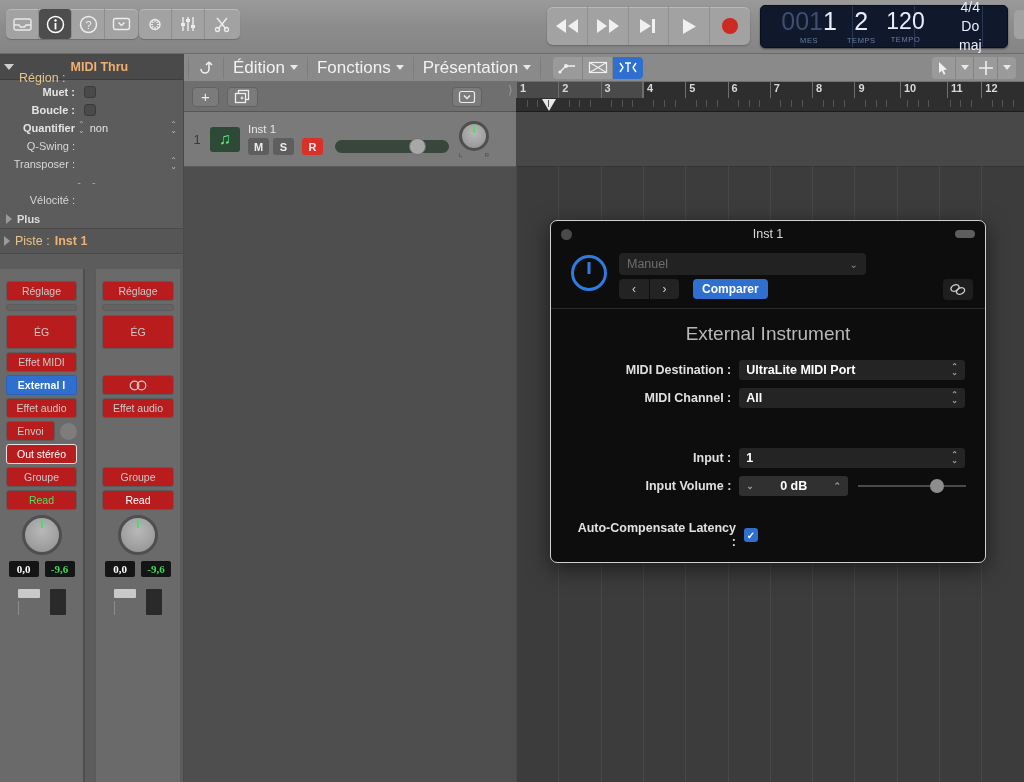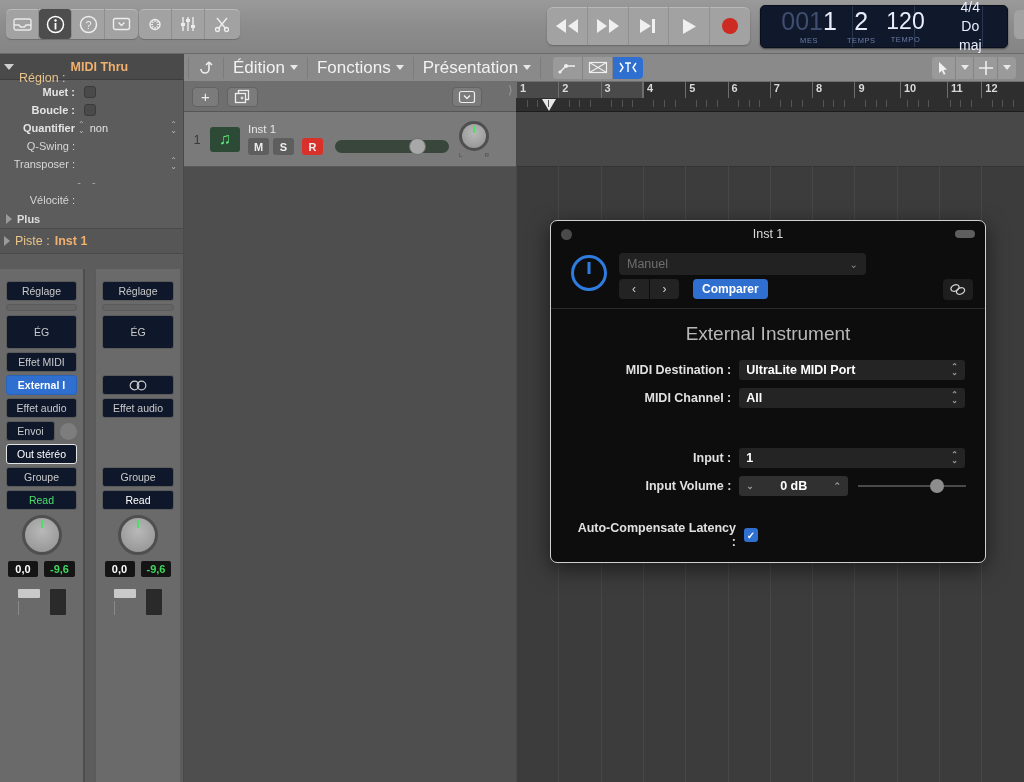--- a/index.html
+++ b/index.html
@@ -122,21 +122,21 @@
 
   
   #strips { position: absolute; left: 0; top: 215px; width: 184px; height: 513px; display: flex; }
   .strip {
     width: 85px; background: #6a6a6a; position: relative;
   }
   .strip.s1 { border-right: 2px solid #4e4e4e; }
   .strip.s2 { border-left: 1px solid #5a5a5a; margin-left: 10px; }
   .slot {
     height: 20px; margin: 0 6px 3px 6px; border-radius: 3px;
-    background: #0f172a; border: 1px solid #5b5b5b;
+    background: #b91c1c; border: 1px solid #5b5b5b;
     display: flex; align-items: center; justify-content: center;
     color: #cacaca; font-size: 10.5px;
   }
   .slot.thin { height: 7px; background: #646464; margin-bottom: 4px; }
   .slot.big { height: 34px; }
   .slot.blue { background: #2f6fd0; border-color: #2a62b8; color: #ffffff; font-weight: bold; }
   .slot.outline-w { border: 1px solid #e4e4e4; color: #ffffff; }
   .slot.green { color: #49e06a; }
   .slot.greenw { color: #ffffff; }
   .slot.empty { background: transparent; border: none; }
@@ -149,21 +149,21 @@
     background: radial-gradient(circle at 50% 38%, #b8b8b8 0%, #a0a0a0 60%, #8d8d8d 100%);
     border: 3px solid #4f4f4f; position: relative;
   }
   .knob::after {
     content: ''; position: absolute; left: 50%; top: 2px; width: 2px; height: 8px;
     background: #4ce06a; transform: translateX(-50%);
   }
   .valrow { display: flex; gap: 6px; justify-content: center; margin-top: 6px; }
   .valbox {
     background: #141414; border-radius: 2px; padding: 2px 6px;
-    font-size: 11px; font-weight: bold; min-width: 30px; text-align: center;
+    font-size: 11px; font-weight: bold; min-width: 30px; text-align: center; font-family: Liberation Serif, serif;
   }
   .valbox.w { color: #ffffff; }
   .valbox.g { color: #3fd85f; }
   .fader-zone { display: flex; justify-content: center; gap: 10px; margin-top: 12px; }
   .fader-cap { width: 22px; height: 9px; background: #c9c9c9; border-radius: 1px; position: relative; }
   .fader-cap::after { content:''; position:absolute; left:0; top:12px; width:1px; height:14px; background:#8a8a8a;}
   .meter-mini { width: 16px; height: 26px; background: #2a2a2a; border-radius: 1px; }
 
   
   #arrange { position: absolute; left: 184px; top: 54px; width: 840px; height: 728px; background: #3a3a3a; }

